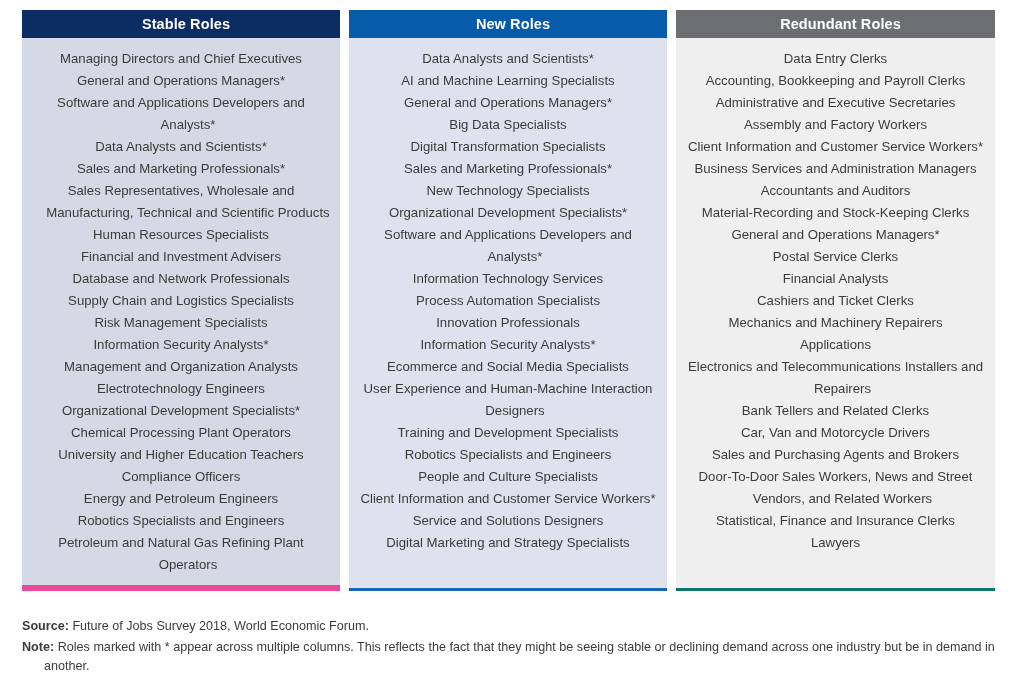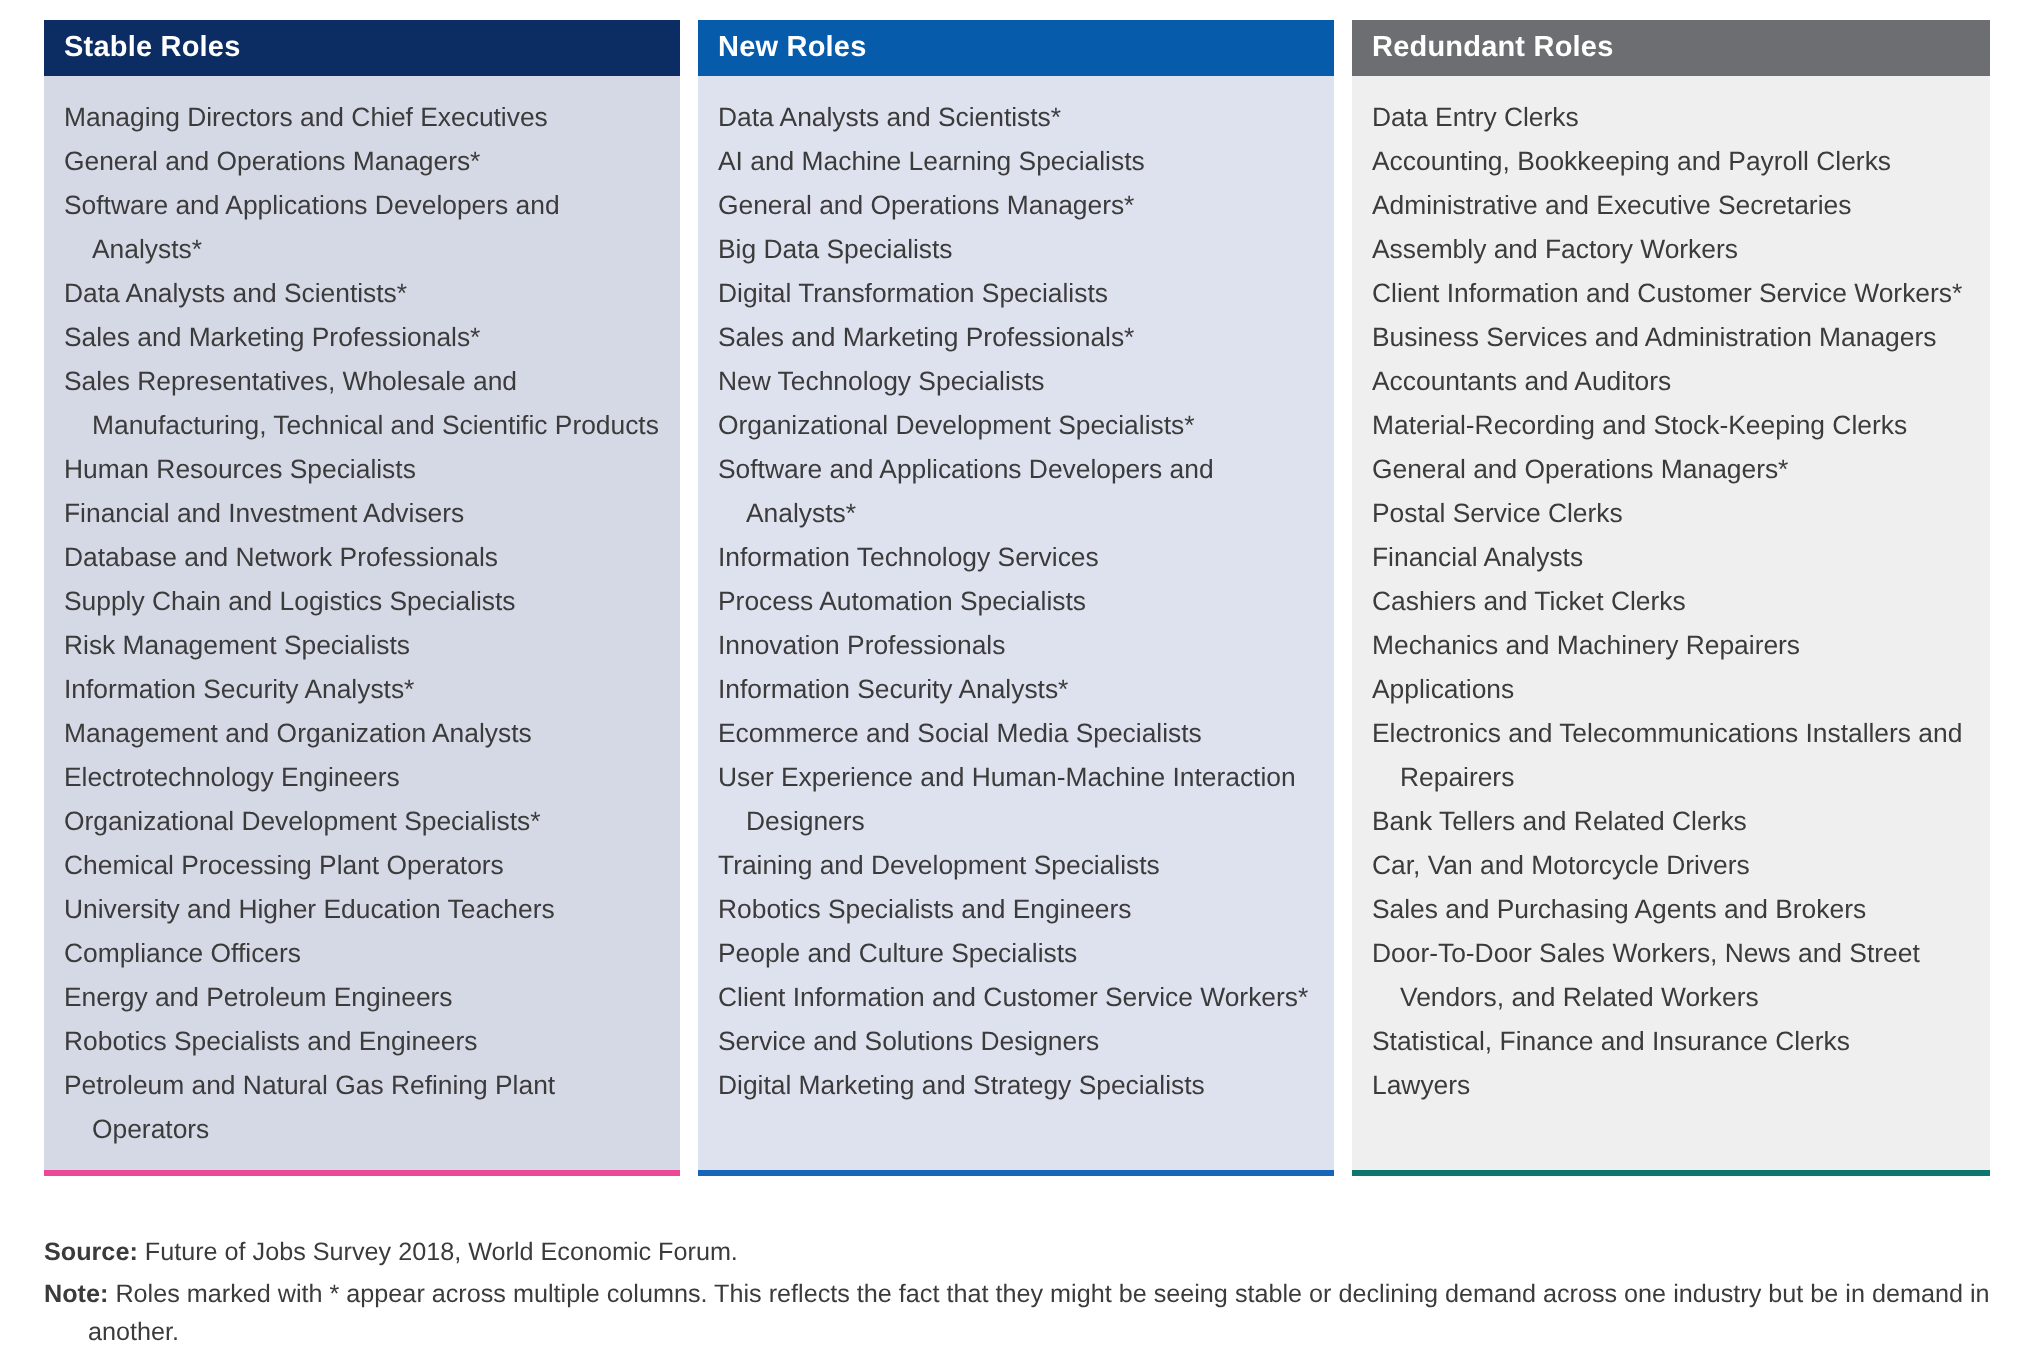--- a/index.html
+++ b/index.html
@@ -12,20 +12,21 @@
     height: 676px;
     font-family: "Liberation Sans", sans-serif;
     color: #3b3b3b;
     overflow: hidden;
   }
   .table-wrap {
     position: absolute;
     left: 22px;
     top: 10px;
     width: 973px;
+    text-align: center;
   }
   .columns {
     display: flex;
     align-items: stretch;
     gap: 9px;
   }
   .column {
     display: flex;
     flex-direction: column;
     width: 318px;
@@ -50,21 +51,21 @@
   .col-body .role {
     padding-left: 14px;
     text-indent: -14px;
     white-space: normal;
   }
 
   
   .col-1 .col-header { background: #0b2d63; }
   .col-1 .col-body {
     background: #d4d9e5;
-    border-bottom: 3px solid #ec4899;
+    border-bottom: 6px solid #ec4899;
   }
   
   .col-2 .col-header { background: #075bab; }
   .col-2 .col-body {
     background: #dee2ef;
     border-bottom: 3px solid #1566b8;
   }
   
   .col-3 .col-header { background: #6d6e71; }
   .col-3 .col-body {

